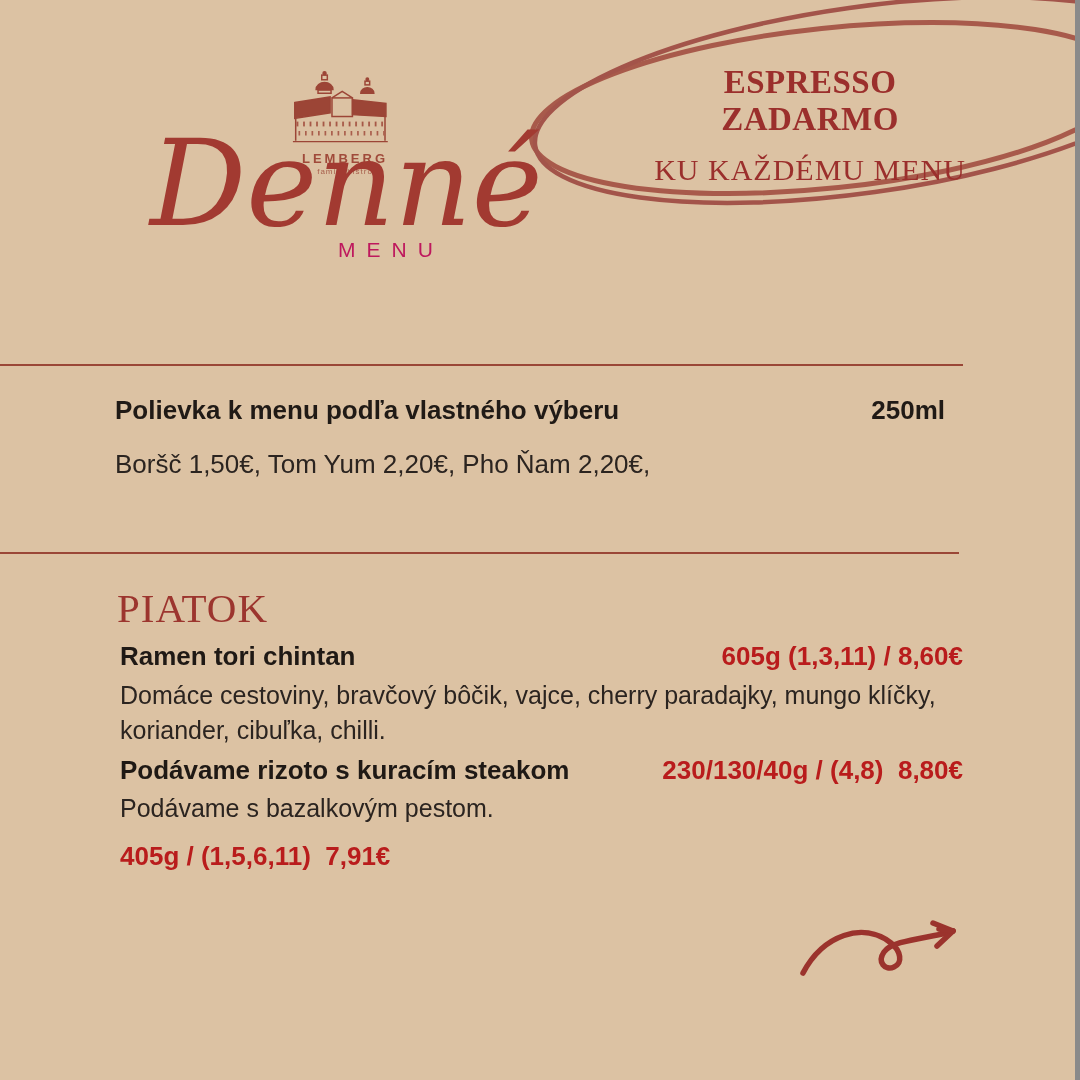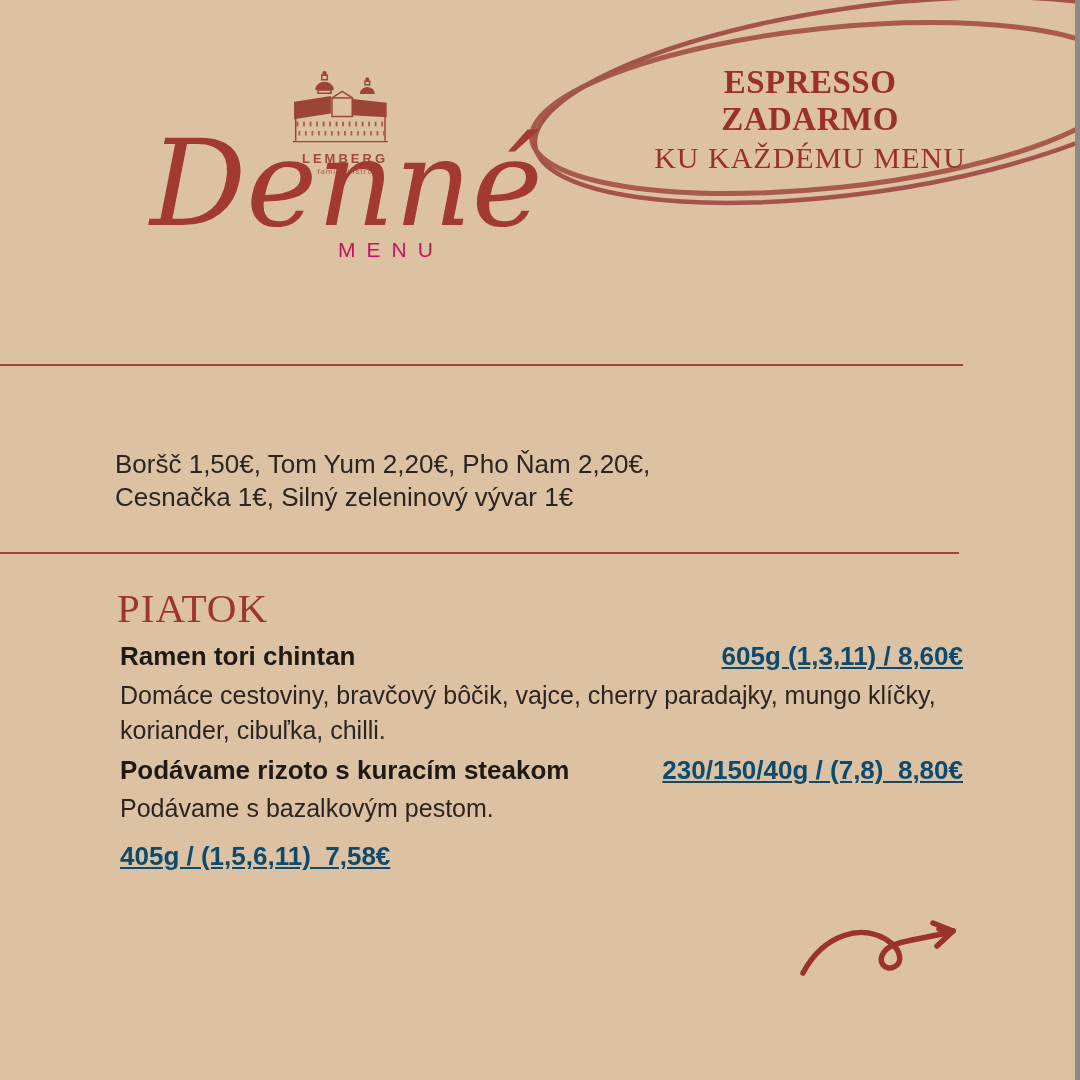--- a/index.html
+++ b/index.html
@@ -18,21 +18,21 @@
     position:absolute;left:150px;top:118px;
     font-family:"DejaVu Serif", serif;font-style:italic;
     font-size:120px;line-height:1.1;color:#a23a31;
   }
   .menu-word{position:absolute;left:338px;top:238px;font-size:21px;letter-spacing:11px;color:#be185d;}
   
   .badge-oval{position:absolute;left:490px;top:0;}
   .badge-text{position:absolute;left:645px;top:64px;width:330px;text-align:center;color:#9b2f2c;
     font-family:"Liberation Serif", serif;}
   .badge-line1{font-size:33px;font-weight:bold;letter-spacing:.5px;}
-  .badge-line2{font-size:30px;margin-top:3px;letter-spacing:1px;}
+  .badge-line2{font-size:30px;margin-top:15px;letter-spacing:1px;}
   
   .section-title{
     position:absolute;font-family:"Liberation Serif", serif;
     font-size:41px;color:#9c352e;letter-spacing:1px;
   }
   .title-soups{top:313px;right:117px;}
   .title-day{top:584px;left:117px;text-align:center;}
   .divider{position:absolute;left:0;height:2px;background:#9a4737;}
   .div1{top:364px;width:963px;}
   .div2{top:552px;width:959px;}
@@ -43,21 +43,21 @@
     font-weight:bold;font-size:26px;color:#201a16;
   }
   .soup-desc{position:absolute;left:115px;top:448px;font-size:26px;line-height:33px;color:#2b2420;}
   
   .item-row{
     position:absolute;left:120px;width:843px;
     display:flex;justify-content:space-between;align-items:baseline;
   }
   .item-name{font-weight:bold;font-size:26px;color:#1f1915;text-align:center;}
   .item-note{font-weight:normal;color:#2b2420;}
-  .item-info{font-weight:bold;font-size:26px;color:#0c4a6e;white-space:pre;text-align:left;text-decoration:underline;}
+  .item-info{font-weight:bold;font-size:26px;color:#b91c1c;white-space:pre;text-align:left;}
   .item-desc{position:absolute;left:120px;font-size:25px;line-height:35px;color:#2b2420;}
   .row-ramen{top:641px;}
   .desc-ramen{top:678px;}
   .row-rizoto{top:755px;}
   .desc-rizoto{top:791px;}
   .row-padthai{top:841px;}
   
   .arrow{position:absolute;left:793px;top:905px;}
 </style>
 </head>
@@ -105,48 +105,51 @@
     </svg>
     <div class="logo-name">LEMBERG</div>
     <div class="logo-sub">family bistro</div>
   </div>
 
   <div class="script-title">Denné</div>
   <div class="menu-word">MENU</div>
 
   <div class="divider div1"></div>
 
+  <div class="soup-row">
+    <span>Polievka k menu podľa vlastného výberu</span>
+    <span>250ml</span>
+  </div>
   <div class="soup-desc">
     <div>Boršč 1,50€, Tom Yum 2,20€, Pho Ňam 2,20€,</div>
-    <div>Cesnačka 1€, Silný zeleninový vývar 1€</div>
   </div>
 
   <div class="divider div2"></div>
 
   <div class="section-title title-day">PIATOK</div>
 
   <div class="item-row row-ramen">
     <span class="item-name"><span>Ramen tori chintan</span><span class="item-note"></span></span>
     <span class="item-info">605g (1,3,11) / 8,60€</span>
   </div>
   <div class="item-desc desc-ramen">
     <div>Domáce cestoviny, bravčový bôčik, vajce, cherry paradajky, mungo klíčky,</div>
     <div>koriander, cibuľka, chilli.</div>
   </div>
 
   <div class="item-row row-rizoto">
     <span class="item-name"><span>Podávame rizoto s kuracím steakom</span><span class="item-note"></span></span>
-    <span class="item-info">230/150/40g / (7,8)  8,80€</span>
+    <span class="item-info">230/130/40g / (4,8)  8,80€</span>
   </div>
   <div class="item-desc desc-rizoto">
     <div>Podávame s bazalkovým pestom.</div>
   </div>
 
   <div class="item-row row-padthai">
-    <span class="item-info">405g / (1,5,6,11)  7,58€</span>
+    <span class="item-info">405g / (1,5,6,11)  7,91€</span>
   </div>
 
   <svg class="arrow" width="175" height="85" viewBox="0 0 175 85">
     <g fill="none" stroke="#9b332d" stroke-width="5.5" stroke-linecap="round" stroke-linejoin="round">
       <path d="M10,68 C30,30 70,16 98,38 C108,46 110,58 101,62 C92,66 84,57 91,47 C99,36 127,34 154,28"></path>
       <path d="M160,26 L140,18"></path>
       <path d="M160,26 L144,41"></path>
       <path d="M160,26 L146,24"></path>
     </g>
   </svg>

